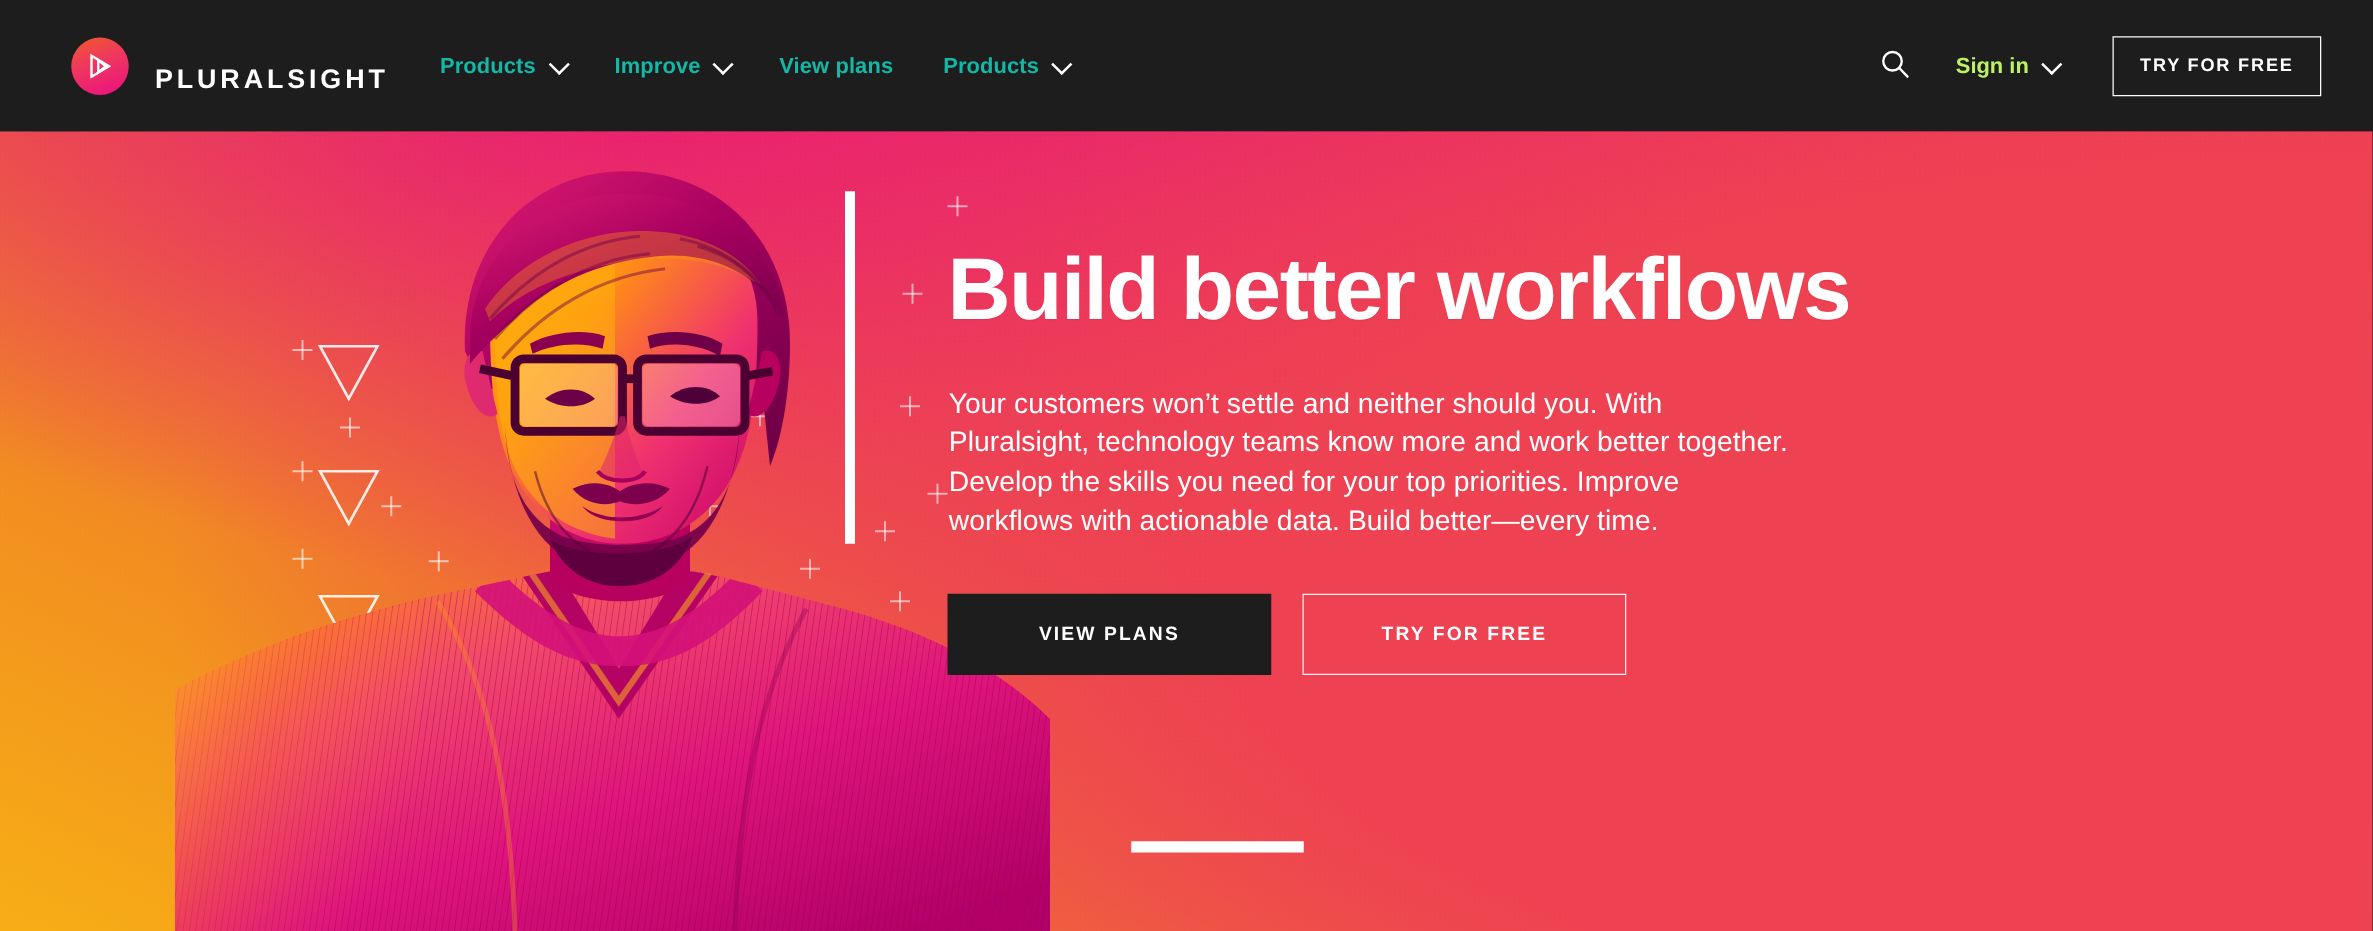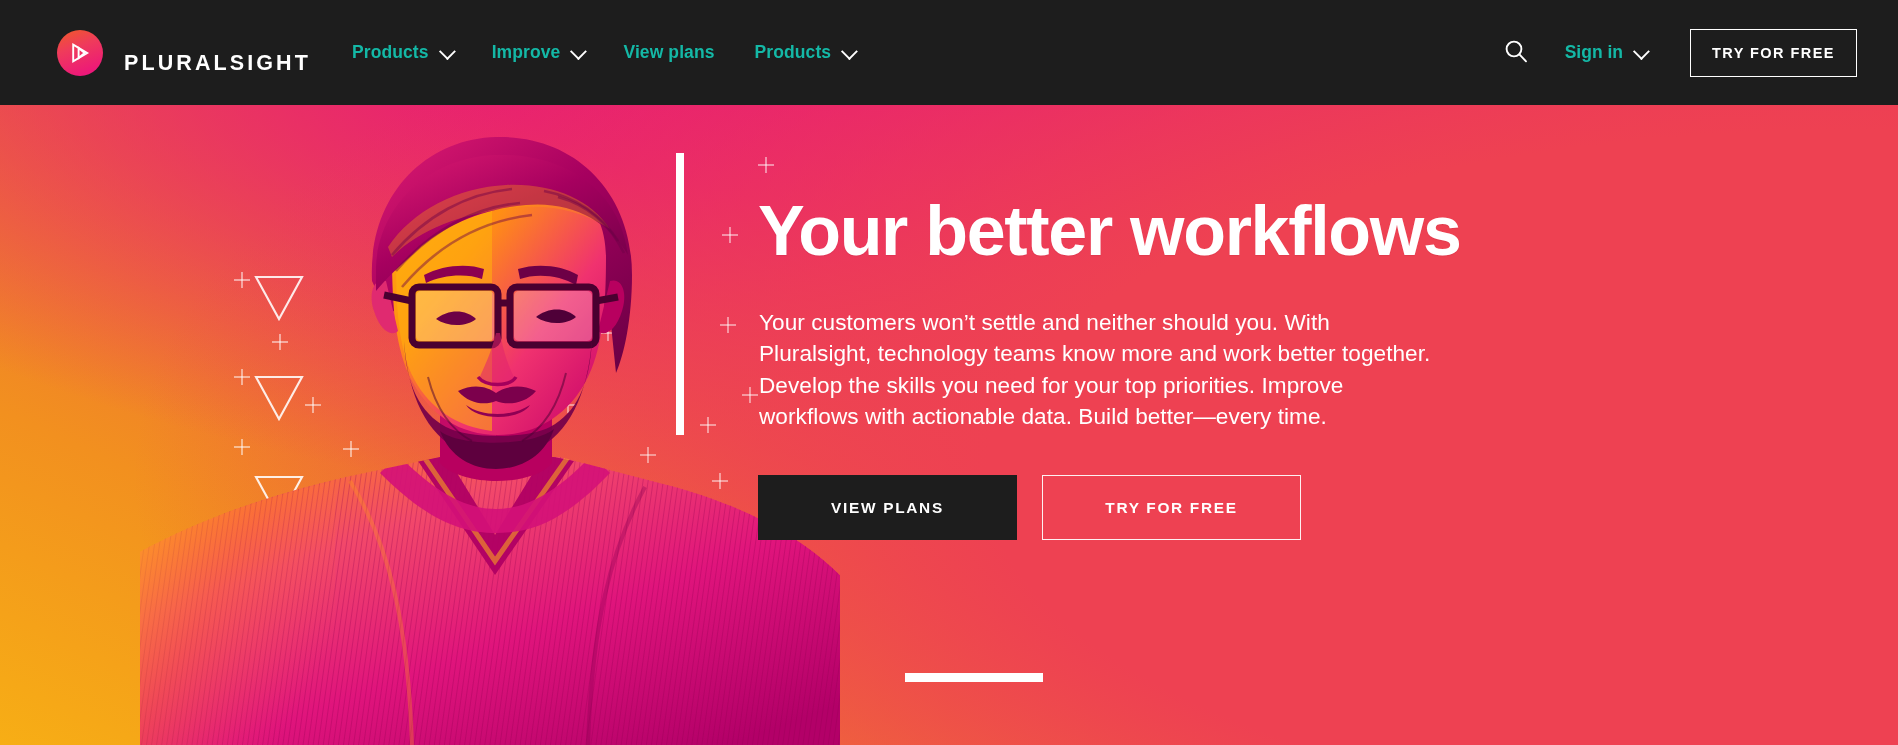--- a/index.html
+++ b/index.html
@@ -70,21 +70,21 @@
     margin-right:41px;
   }
   .search-btn {
     width:34px; height:34px;
     display:flex; align-items:center; justify-content:center;
     cursor:pointer; margin-right:32px;
     background:none; border:none;
   }
   .signin {
     display:flex; align-items:center;
-    color:#14b8a6; font-size:17.5px; font-weight:700;
+    color:#bef264; font-size:17.5px; font-weight:700;
     cursor:pointer; margin-right:44px;
     white-space:nowrap;
   }
   .try-btn {
     width:167px; height:48px;
     border:1.6px solid #ffffff;
     background:transparent;
     color:#ffffff;
     font-family:"Liberation Sans", sans-serif;
     font-size:14.5px; font-weight:700;
@@ -452,21 +452,21 @@
           <path d="M288 272 C 296 304 312 326 332 336"></path>
           <path d="M426 268 C 418 302 402 324 382 336"></path>
         </g>
       </svg>
     </div>
 
     <div class="vbar"></div>
     <div class="hbar"></div>
 
     <div class="hero-copy">
-      <h1 class="headline">Your better workflows</h1>
+      <h1 class="headline">Build better workflows</h1>
       <p class="subcopy">Your customers won’t settle and neither should you. With Pluralsight, technology teams know more and work better together. Develop the skills you need for your top priorities. Improve workflows with actionable data. Build better—every time.</p>
       <div class="cta-row">
         <button class="btn btn-dark">VIEW PLANS</button>
         <button class="btn btn-ghost">TRY FOR FREE</button>
       </div>
     </div>
   </div>
 </div>
 
 </body></html>

